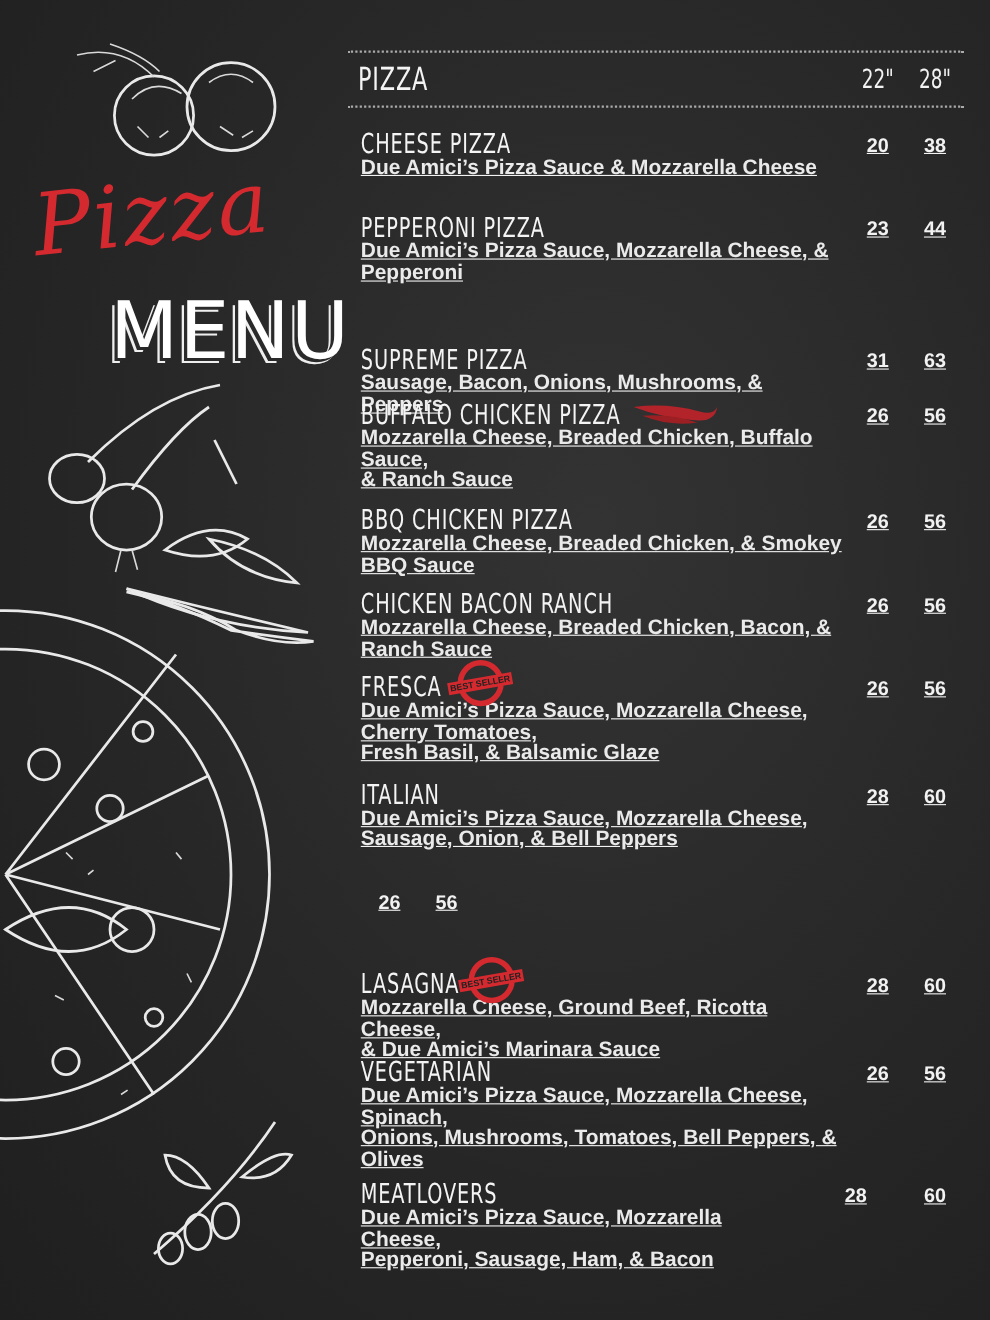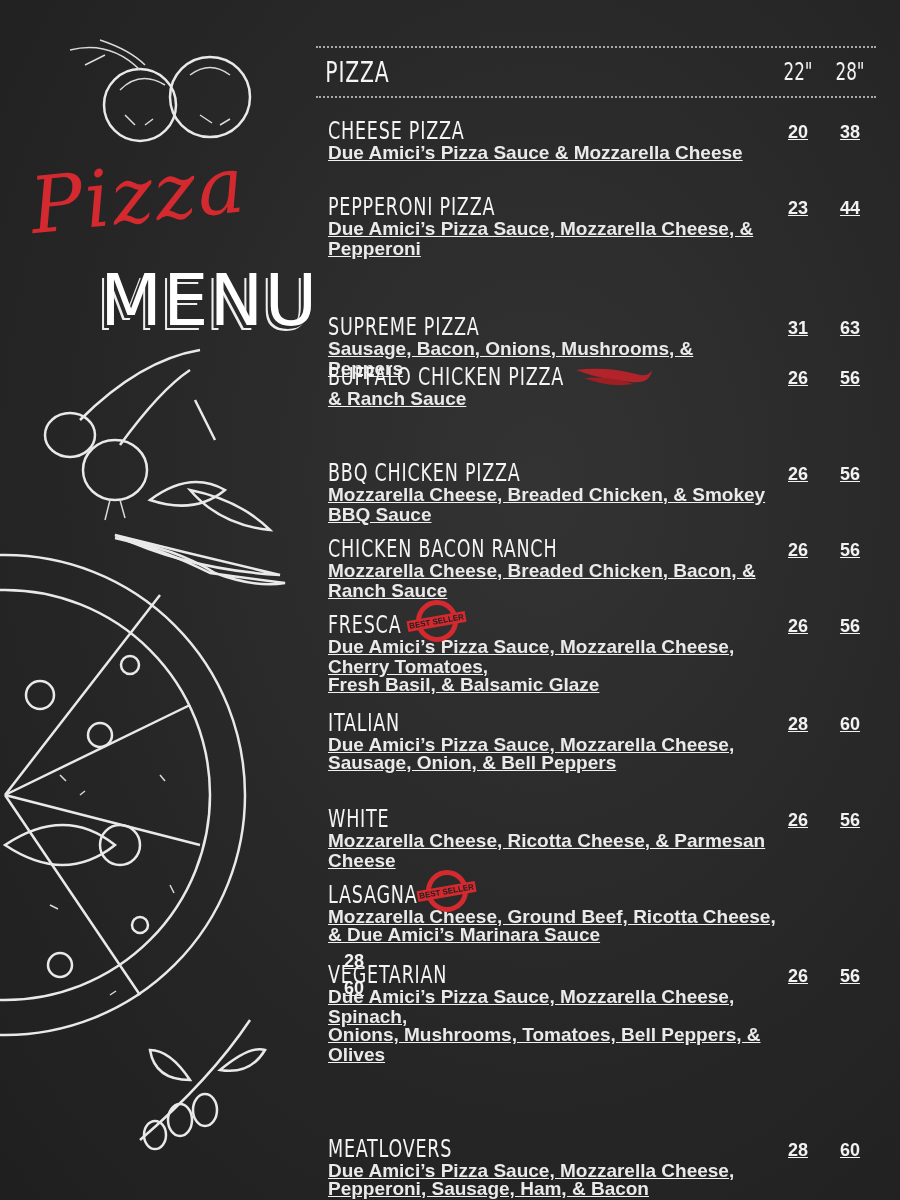--- a/index.html
+++ b/index.html
@@ -124,21 +124,21 @@
         <div class="item-text"><div class="item-name">PEPPERONI PIZZA</div><div class="item-desc">Due Amici’s Pizza Sauce, Mozzarella Cheese, &amp; Pepperoni</div></div>
         <div class="price">23</div>
         <div class="price">44</div>
       </div>
       <div class="item" style="position: absolute; left: 12px; width: 548px; top: 218px; margin-top: 48px;">
         <div class="item-text"><div class="item-name">SUPREME PIZZA</div><div class="item-desc">Sausage, Bacon, Onions, Mushrooms, &amp; Peppers</div></div>
         <div class="price">31</div>
         <div class="price">63</div>
       </div>
       <div class="item" style="position: absolute; left: 12px; width: 548px; top: 316px;">
-        <div class="item-text"><div class="item-name">BUFFALO CHICKEN PIZZA</div><div class="item-desc">&amp; Ranch Sauce</div><svg class="chili" width="80" height="26" viewBox="0 0 80 26" style="left: 246px; top: 2px;">
+        <div class="item-text"><div class="item-name">BUFFALO CHICKEN PIZZA</div><div class="item-desc">Mozzarella Cheese, Breaded Chicken, Buffalo Sauce,</div><div class="item-desc">&amp; Ranch Sauce</div><svg class="chili" width="80" height="26" viewBox="0 0 80 26" style="left: 246px; top: 2px;">
             <path d="M2 6 q30 -4 60 4 q12 4 16 -4 q-2 14 -20 12 q-30 -2 -56 -12z" fill="#b3242a"></path>
             <path d="M10 14 q25 -2 50 6 q-25 4 -50 -6z" fill="#9c1f24"></path>
           </svg></div>
         <div class="price">26</div>
         <div class="price">56</div>
       </div>
       <div class="item" style="position: absolute; left: 12px; width: 548px; top: 412px;">
         <div class="item-text"><div class="item-name">BBQ CHICKEN PIZZA</div><div class="item-desc">Mozzarella Cheese, Breaded Chicken, &amp; Smokey BBQ Sauce</div></div>
         <div class="price">26</div>
         <div class="price">56</div>
@@ -154,35 +154,34 @@
           </div></div>
         <div class="price">26</div>
         <div class="price">56</div>
       </div>
       <div class="item" style="position: absolute; left: 12px; width: 548px; top: 662px; justify-content: center;">
         <div class="item-text"><div class="item-name">ITALIAN</div><div class="item-desc">Due Amici’s Pizza Sauce, Mozzarella Cheese,</div><div class="item-desc">Sausage, Onion, &amp; Bell Peppers</div></div>
         <div class="price">28</div>
         <div class="price">60</div>
       </div>
       <div class="item" style="position: absolute; left: 12px; width: 548px; top: 758px;">
-        <div class="item-text"><div class="item-name">WHITE</div><div class="item-desc">Mozzarella Cheese, Ricotta Cheese, &amp; Parmesan Cheese</div></div>
         <div class="price">26</div>
         <div class="price">56</div>
       </div>
-      <div class="item" style="position: absolute; left: 12px; width: 548px; top: 834px; flex-direction: column;">
+      <div class="item" style="position: absolute; left: 12px; width: 548px; top: 834px;">
         <div class="item-text"><div class="item-name">LASAGNA</div><div class="item-desc">Mozzarella Cheese, Ground Beef, Ricotta Cheese,</div><div class="item-desc">&amp; Due Amici’s Marinara Sauce</div><div class="badge" style="left: 98px; top: -10px;">
             <span>BEST SELLER</span>
           </div></div>
         <div class="price">28</div>
         <div class="price">60</div>
       </div>
       <div class="item" style="position: absolute; left: 12px; width: 548px; top: 914px;">
         <div class="item-text"><div class="item-name">VEGETARIAN</div><div class="item-desc">Due Amici’s Pizza Sauce, Mozzarella Cheese, Spinach,</div><div class="item-desc">Onions, Mushrooms, Tomatoes,  Bell Peppers, &amp; Olives</div></div>
         <div class="price">26</div>
         <div class="price">56</div>
       </div>
-      <div class="item" style="position: absolute; left: 12px; width: 548px; top: 1088px;">
+      <div class="item" style="position: absolute; left: 12px; width: 548px; top: 1025px; gap: 20px;">
         <div class="item-text"><div class="item-name">MEATLOVERS</div><div class="item-desc">Due Amici’s Pizza Sauce, Mozzarella Cheese,</div><div class="item-desc">Pepperoni, Sausage, Ham, &amp; Bacon</div></div>
         <div class="price">28</div>
         <div class="price">60</div>
       </div>
     </div>
 </div>
 
 </body></html>

